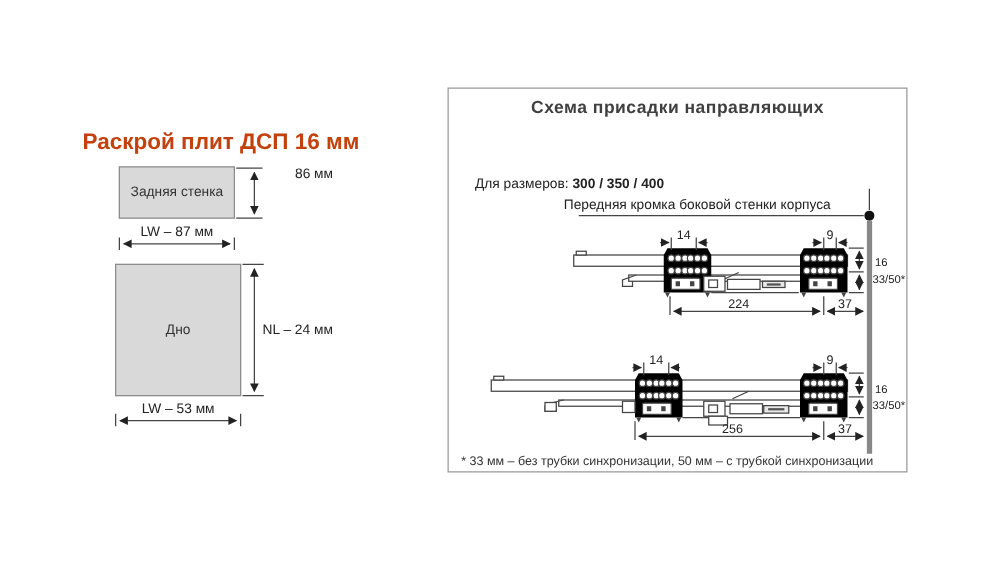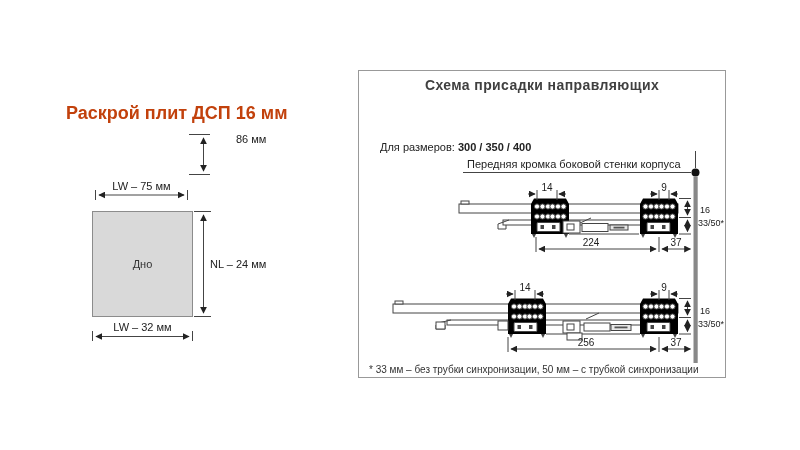--- a/index.html
+++ b/index.html
@@ -18,37 +18,40 @@
   .t-nl24{left:210px;top:258px;}
   .t-lw75{left:92px;top:321px;width:101px;text-align:center;}
   
   .panel{left:358px;top:70px;width:368px;height:308px;border:1px solid #999999;box-sizing:border-box;background:#fff;}
   .panel-title{left:0;top:6px;width:100%;text-align:center;font-size:14px;font-weight:bold;color:#404040;letter-spacing:.4px;}
   .intro{left:15px;top:31px;width:342px;font-size:10.5px;line-height:13.5px;color:#333;}
   .sizes{font-size:11px;color:#222;white-space:nowrap;}
   .sizes b{font-weight:bold;}
   .sizes-1{left:21px;top:70px;}
   .sizes-2{left:19px;top:206px;}
-  .front-label{left:108px;top:87px;font-size:11px;color:#222;white-space:nowrap;}
+  .front-label{left:92px;top:87px;font-size:11px;color:#222;white-space:nowrap;}
   .footnote{left:10px;top:293px;font-size:10px;color:#333;white-space:nowrap;}
   .draw-svg{left:0;top:0;width:368px;height:308px;}
   .left-svg{left:60px;top:120px;width:245px;height:230px;}
   svg line, svg path.ln, svg rect.ln{stroke:#444;stroke-width:1;fill:none;}
   svg rect.wh{stroke:#444;stroke-width:1;fill:#fff;}
   svg circle.hole{stroke:#444;stroke-width:1;fill:#fff;}
   svg .dimtxt{font-family:"Liberation Sans",sans-serif;font-size:10px;fill:#222;}
   svg .dimtxt-s{font-family:"Liberation Sans",sans-serif;font-size:9px;fill:#222;}
 </style>
 </head>
 <body>
 
 <div class="stage">
 
   <div class="abs cut-title">Раскрой плит ДСП 16 мм</div>
 
+  <div class="abs part back-wall">
+    <span>Задняя стенка</span>
+  </div>
   <div class="abs part bottom-part">
     <span>Дно</span>
   </div>
 
   <svg class="abs left-svg" viewBox="60 120 245 230" xmlns="http://www.w3.org/2000/svg">
     <defs>
       <marker id="ar2" viewBox="0 0 10 10" refX="9" refY="5" markerWidth="7" markerHeight="7" orient="auto-start-reverse">
         <path d="M0,0 L10,5 L0,10 z" fill="#222"></path>
       </marker>
     </defs>
@@ -68,23 +71,23 @@
       <line x1="203.5" y1="215" x2="203.5" y2="313" marker-start="url(#ar2)" marker-end="url(#ar2)"></line>
     </g>
     <g>
       <line x1="92.5" y1="331" x2="92.5" y2="341"></line>
       <line x1="192.5" y1="331" x2="192.5" y2="341"></line>
       <line x1="96" y1="336.5" x2="189" y2="336.5" marker-start="url(#ar2)" marker-end="url(#ar2)"></line>
     </g>
   </svg>
 
   <div class="abs dim-text t-86">86 мм</div>
-  <div class="abs dim-text t-lw87">LW – 75 мм</div>
+  <div class="abs dim-text t-lw87">LW – 87 мм</div>
   <div class="abs dim-text t-nl24">NL – 24 мм</div>
-  <div class="abs dim-text t-lw75">LW – 32 мм</div>
+  <div class="abs dim-text t-lw75">LW – 53 мм</div>
 
   <div class="abs panel">
 
     <svg class="abs draw-svg" viewBox="358 70 368 308" xmlns="http://www.w3.org/2000/svg">
       <defs>
         <marker id="ar" viewBox="0 0 10 10" refX="9" refY="5" markerWidth="7" markerHeight="7" orient="auto-start-reverse">
           <path d="M0,0 L10,5 L0,10 z" fill="#222"></path>
         </marker>
       </defs>
 

